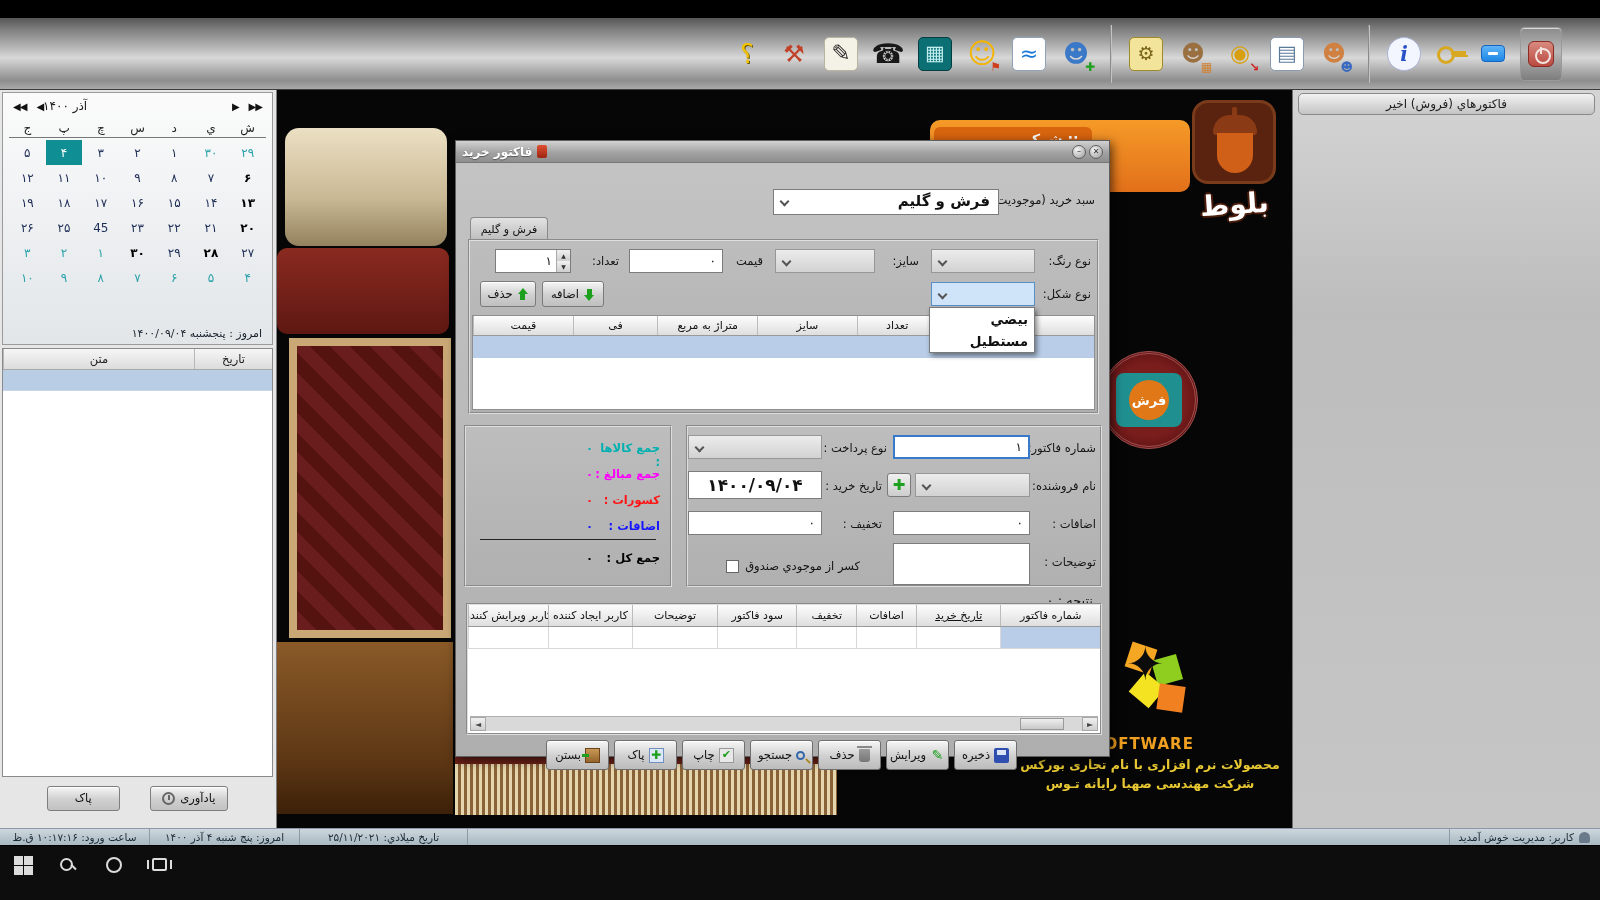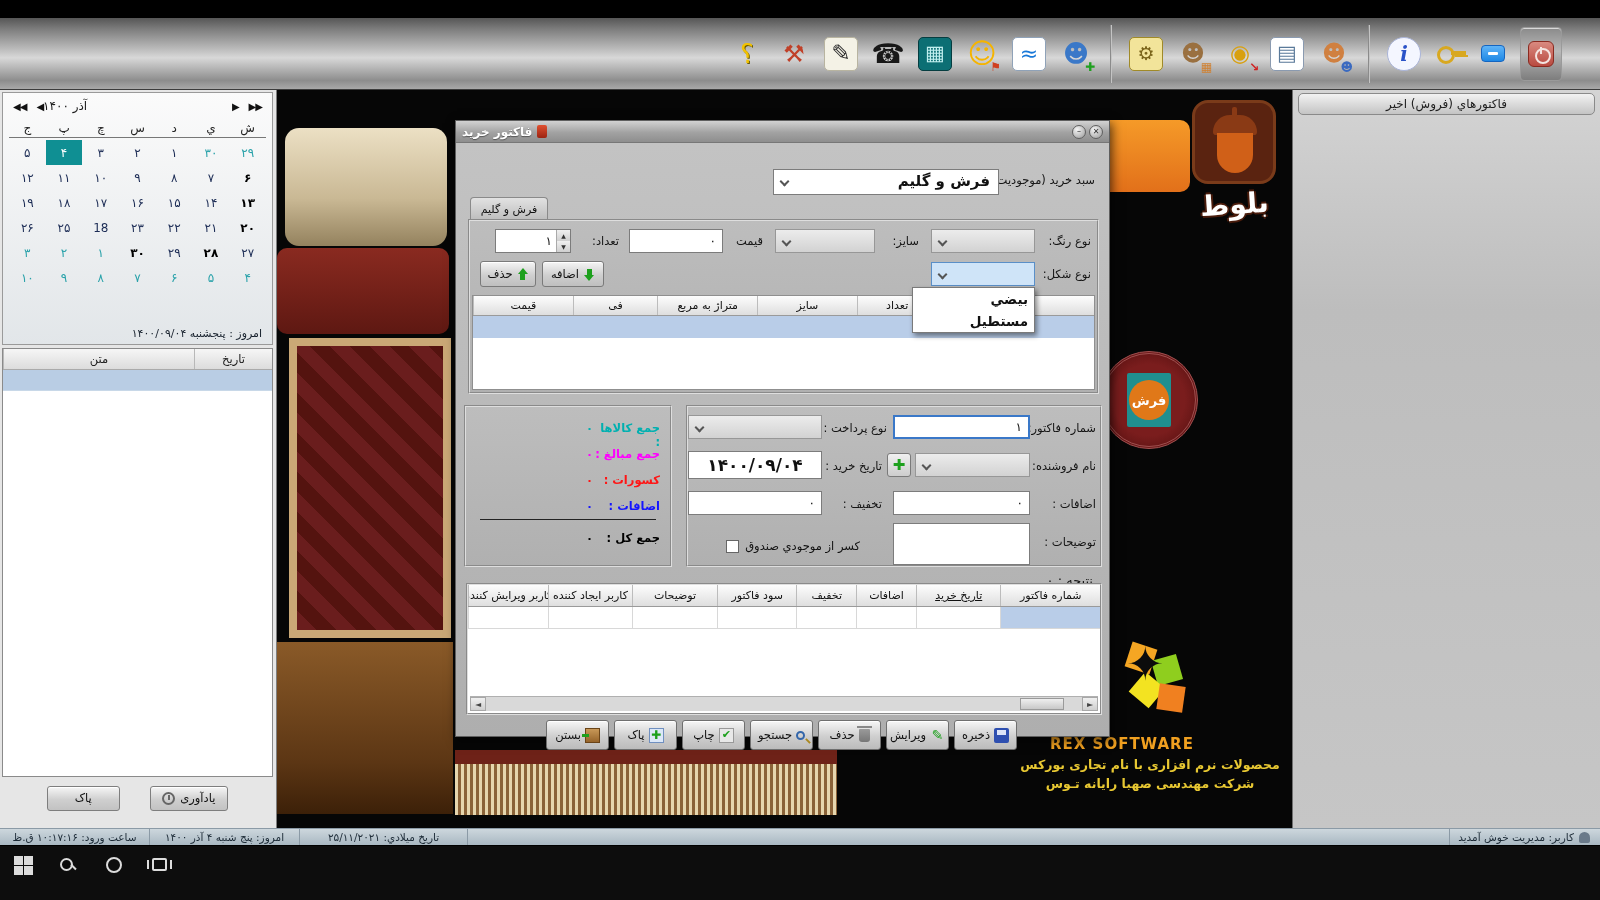--- a/index.html
+++ b/index.html
@@ -90,36 +90,36 @@
   .acorn{position:absolute;left:911px;top:10px;width:92px;height:160px;text-align:center}
   .acorn-box{width:84px;height:84px;margin:0 auto;background:#5a2310;border:3px solid #7a3b1a;border-radius:16px;position:relative}
   .acorn-cap{position:absolute;left:18px;top:12px;width:44px;height:20px;background:#8a3a15;border-radius:22px 22px 4px 4px}
   .acorn-cap::after{content:"";position:absolute;left:19px;top:-8px;width:5px;height:10px;background:#8a3a15;border-radius:2px}
   .acorn-body{position:absolute;left:22px;top:30px;width:36px;height:40px;background:#d06018;border-radius:0 0 18px 18px}
   .acorn-word{display:inline-block;margin-top:4px;color:#fff;font-weight:bold;font-size:28px;direction:rtl;
               text-shadow:-2px 0 0 #4a1c0c,2px 0 0 #4a1c0c,0 -2px 0 #4a1c0c,0 2px 0 #4a1c0c;transform:rotate(-4deg)}
   .emblem{position:absolute;left:823px;top:235px;width:100px;height:150px}
   .emblem-circle{width:98px;height:98px;margin-top:26px;border-radius:50%;background:radial-gradient(circle,#7a1d1d 55%,#4c0d0d);
                  border:3px double #a05050;display:flex;align-items:center;justify-content:center}
-  .emblem-sq{width:44px;height:54px;background:#1f8f8f;border-radius:2px;display:flex;align-items:center;justify-content:center}
+  .emblem-sq{width:66px;height:54px;background:#1f8f8f;border-radius:8px;display:flex;align-items:center;justify-content:center}
   .emblem-in{width:40px;height:40px;border-radius:50%;background:#e07818;display:flex;align-items:center;justify-content:center;
              color:#fff;font-weight:bold;font-size:13px;direction:rtl}
   .rexlogo{position:absolute;left:843px;top:545px;width:72px;height:92px}
   .rx{position:absolute;width:26px;height:26px}
   .rx1{left:8px;top:10px;background:#f5a623;transform:rotate(18deg)}
   .rx2{left:34px;top:22px;background:#8fce1e;transform:rotate(-16deg)}
   .rx3{left:14px;top:42px;background:#f3e321;transform:rotate(40deg)}
   .rx4{left:38px;top:50px;background:#f08020;transform:rotate(8deg)}
   .rxstar{position:absolute;left:6px;top:6px;font-size:46px;color:#0c0c0c;line-height:1}
   .rextitle{position:absolute;left:773px;top:645px;width:190px;color:#f0a020;font-weight:bold;font-size:15px;letter-spacing:1px}
   .rexlines{position:absolute;left:733px;top:666px;width:280px;text-align:center;color:#e8c832;font-weight:bold;
             font-size:12.5px;line-height:1.5;direction:rtl}
 
   
-  .dialog{position:absolute;left:455px;top:120px;width:655px;height:617px;background:#b9b9b9;
+  .dialog{position:absolute;left:455px;top:140px;width:655px;height:617px;background:#b9b9b9;
           border:1px solid #5f5f5f;box-shadow:2px 3px 10px rgba(0,0,0,.65),inset 0 0 0 1px #d9d9d9}
   .dlg-title{position:absolute;top:0;left:0;right:0;height:22px;display:flex;align-items:center;padding:0 6px;
              background:linear-gradient(180deg,#d2d2d2,#a2a2a2 55%,#8e8e8e);border-bottom:1px solid #777}
   .dlg-title-text{color:#fff;font-size:12px;font-weight:bold;text-shadow:0 1px 1px #555;direction:rtl}
   .dlg-badge{width:10px;height:13px;background:linear-gradient(180deg,#e05030,#9c2412);border-radius:2px;margin-left:5px}
   .dlg-circles{margin-left:auto;display:flex;gap:3px}
   .circle{width:14px;height:14px;border-radius:50%;border:1px solid #606060;background:radial-gradient(circle at 35% 30%,#f4f4f4,#9a9a9a);
           display:flex;align-items:center;justify-content:center;font-size:8px;color:#333;cursor:pointer}
   .dlg-body{position:absolute;top:22px;left:0;right:0;bottom:0;background:linear-gradient(180deg,#c3c3c3,#aeaeae)}
   .lbl{position:absolute;font-size:11.5px;color:#151515;direction:rtl;white-space:nowrap}
@@ -310,21 +310,21 @@
             <div class="cal-cell">۱۶</div>
             <div class="cal-cell">۱۷</div>
             <div class="cal-cell">۱۸</div>
             <div class="cal-cell">۱۹</div>
           </div>
           <div class="cal-row">
             <div class="cal-cell bold">۲۰</div>
             <div class="cal-cell">۲۱</div>
             <div class="cal-cell">۲۲</div>
             <div class="cal-cell">۲۳</div>
-            <div class="cal-cell">18</div>
+            <div class="cal-cell">45</div>
             <div class="cal-cell">۲۵</div>
             <div class="cal-cell">۲۶</div>
           </div>
           <div class="cal-row">
             <div class="cal-cell">۲۷</div>
             <div class="cal-cell bold">۲۸</div>
             <div class="cal-cell">۲۹</div>
             <div class="cal-cell bold">۳۰</div>
             <div class="cal-cell adj">۱</div>
             <div class="cal-cell adj">۲</div>
@@ -441,21 +441,21 @@
           <span class="arrows">
             <span>▲</span>
             <span>▼</span>
           </span>
         </div>
 
         <span class="lbl" style="right:6px;top:46px">نوع شکل:</span>
         <div class="combo-open" style="right:62px;top:41px;width:104px">
           <span class="chev"></span>
         </div>
-        <div class="ddlist" style="right:62px;top:66px;width:123px" id="shape-list">
+        <div class="ddlist" style="right:62px;top:66px;width:106px" id="shape-list">
             <div class="opt">بیضي</div>
             <div class="opt">مستطیل</div>
           </div>
 
         <div class="btn3d" style="left:10px;top:40px;width:56px;height:26px">
           <span class="arrow-up"></span>
           <span>حذف</span>
         </div>
         <div class="btn3d" style="left:72px;top:40px;width:62px;height:26px">
           <span class="arrow-dn"></span>

